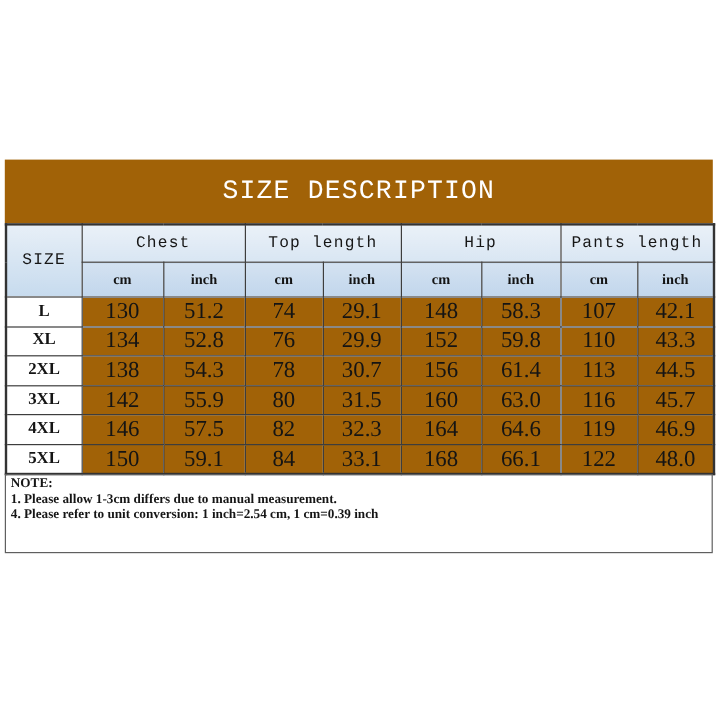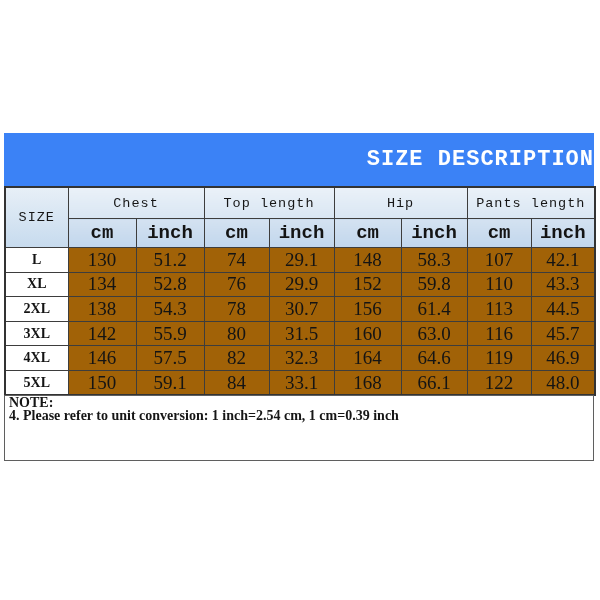--- a/index.html
+++ b/index.html
@@ -14,25 +14,24 @@
   }
   .content {
     position: absolute;
     left: 4px;
     top: 133px;
     width: 590px;
   }
   .title-bar {
     width: 100%;
     height: 53px;
-    background: #3b82f6;
+    background: #a16207;
     display: flex;
     align-items: center;
-    justify-content: flex-end;
-    font-weight: bold;
+    justify-content: center;
   }
   .title-bar .title-text {
     color: #ffffff;
     font-family: "Liberation Mono", monospace;
     font-size: 22px;
     letter-spacing: 1px;
     white-space: pre;
   }
   table.size-table {
     width: 590px;
@@ -59,41 +58,41 @@
   th.corner-cell {
     background: linear-gradient(#e7eff7, #c7dbee);
     font-family: "Liberation Mono", monospace;
     font-weight: normal;
     font-size: 13.5px;
     letter-spacing: 1px;
   }
   .unit-row th {
     height: 28px;
     background: linear-gradient(#d4e2f1, #c1d6ec);
-    font-family: Liberation Mono, monospace;
+    font-family: Liberation Serif, serif;
     font-weight: bold;
-    font-size: 19px;
+    font-size: 12px;
   }
   .size-table tbody tr { height: 24.6px; }
   .size-table tbody th.size-cell {
     background: #ffffff;
     font-weight: bold;
     font-size: 14px;
   }
   .size-table td { background: #a16207; font-size: 19px; }
   .size-table td.inch-cell { font-weight: normal; }
   .notes-box {
     box-sizing: border-box;
     width: 590px;
     height: 66px;
     margin-top: -1px;
     border: 1px solid #5f5f5f;
     padding: 1px 16px 0 4px;
     font-weight: bold;
-    font-size: 14px;
+    font-size: 11px;
     line-height: 12.9px;
     color: #161616;
     white-space: nowrap;
   }
   .notes-box .note-line { display: block; }
 </style>
 </head>
 <body>
 
 <div class="stage">
@@ -199,17 +198,18 @@
           <td class="cm-cell">168</td>
           <td class="inch-cell">66.1</td>
           <td class="cm-cell">122</td>
           <td class="inch-cell">48.0</td>
         </tr>
       </tbody>
     </table>
 
     <div class="notes-box">
       <span class="note-line">NOTE:</span>
+      <span class="note-line">1. Please allow 1-3cm differs due to manual measurement.</span>
       <span class="note-line">4. Please refer to unit conversion: 1 inch=2.54 cm, 1 cm=0.39 inch</span>
     </div>
 
   </div>
 </div>
 
 </body></html>

